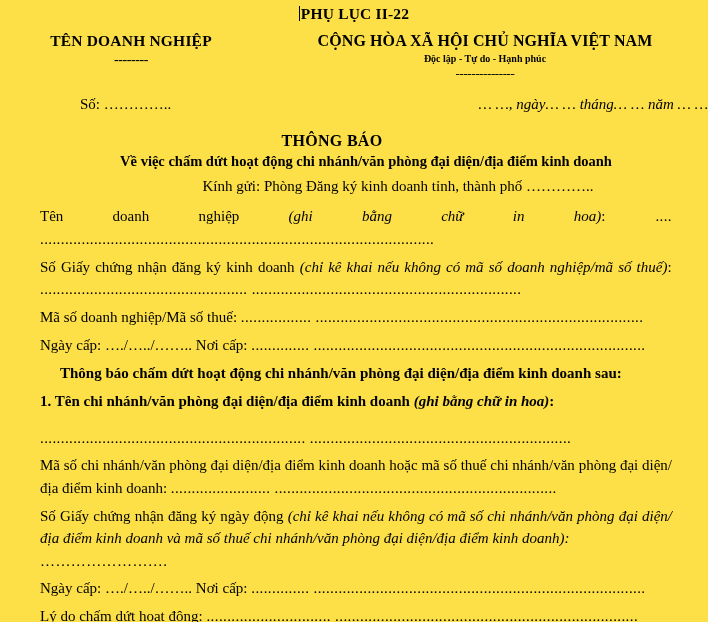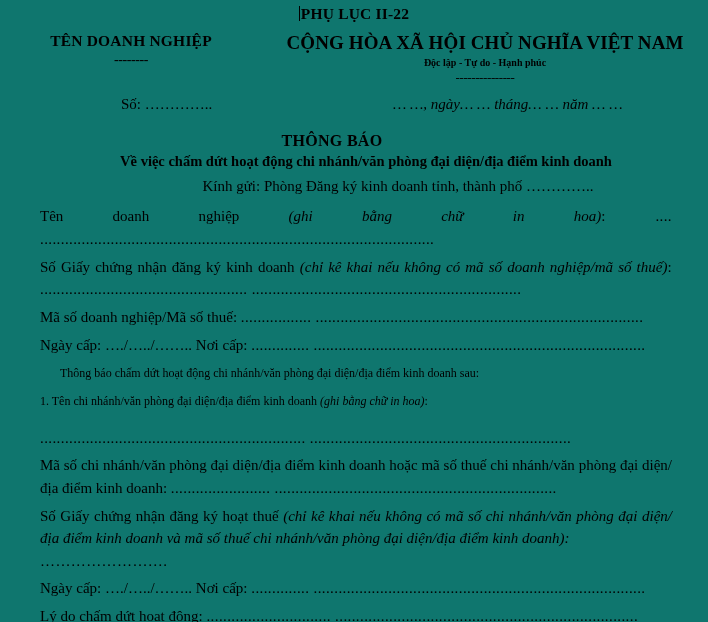--- a/index.html
+++ b/index.html
@@ -13,21 +13,21 @@
     overflow: hidden;
     font-family: "Liberation Serif", "DejaVu Serif", serif;
     color: #000000;
     position: relative;
   }
 
   .page {
     position: relative;
     width: 708px;
     height: 622px;
-    background: #0f766e;
+    background: #fde047;
   }
 
   
   .appendix-title {
     position: absolute;
     top: 5px;
     left: 0;
     width: 708px;
     text-align: center;
     font-weight: bold;
@@ -64,21 +64,21 @@
     letter-spacing: 0.2px;
   }
   .rule-short {
     font-size: 14px;
     line-height: 17px;
     letter-spacing: -0.4px;
     margin-top: 1px;
   }
   .nation {
     font-weight: bold;
-    font-size: 19px;
+    font-size: 16px;
     letter-spacing: 0.1px;
   }
   .motto {
     font-weight: bold;
     font-size: 10px;
     margin-top: 3px;
   }
   .rule-long {
     font-size: 13px;
     line-height: 15px;
@@ -92,25 +92,24 @@
     left: 0;
     width: 708px;
     display: flex;
     font-size: 15px;
   }
   .numrow .lcol {
     width: 300px;
     text-align: left;
     padding-left: 80px;
     box-sizing: border-box;
-    margin-left: 41px;
   }
   .numrow .rcol {
     width: 408px;
-    text-align: left;
+    text-align: right;
     font-style: italic;
     padding-left: 68px;
     box-sizing: border-box;
   }
 
   
   .doc-title {
     position: absolute;
     top: 132px;
     left: 0;
@@ -157,22 +156,22 @@
   .it { font-style: italic; }
   .indent { text-indent: 20px; }
   .dots { letter-spacing: 0.4px; }
   .dotline {
     margin: 0 0 5px 0;
     letter-spacing: 0.4px;
     font-size: 15px;
   }
   .b-head {
     margin: 0 0 5.5px 0;
-    font-weight: normal;
-    font-size: 12px;
+    font-weight: bold;
+    font-size: 15px;
   }
 </style>
 </head>
 <body>
 
 <div class="page">
 
   <div class="appendix-title"><span class="caret"></span><span>PHỤ LỤC II-22</span></div>
 
   <div class="hdr">
@@ -207,21 +206,21 @@
     <p class="p"><span>Ngày cấp: …./…../…….. Nơi cấp: </span><span class="dots">.............. ................................................................................</span></p>
 
     <p class="b-head indent">Thông báo chấm dứt hoạt động chi nhánh/văn phòng đại diện/địa điểm kinh doanh sau:</p>
 
     <p class="b-head nogap"><span>1. Tên chi nhánh/văn phòng đại diện/địa điểm kinh doanh </span><span class="it">(ghi bằng chữ in hoa)</span><span>:</span></p>
 
     <p class="dotline" style="margin-top:14px;">................................................................ ...............................................................</p>
 
     <p class="p"><span>Mã số chi nhánh/văn phòng đại diện/địa điểm kinh doanh hoặc mã số thuế chi nhánh/văn phòng đại diện/địa điểm kinh doanh: </span><span class="dots">........................ ....................................................................</span></p>
 
-    <p class="p nogap"><span>Số Giấy chứng nhận đăng ký hoạt thuế </span><span class="it">(chỉ kê khai nếu không có mã số chi nhánh/văn phòng đại diện/địa điểm kinh doanh và mã số thuế chi nhánh/văn phòng đại diện/địa điểm kinh doanh):</span></p>
+    <p class="p nogap"><span>Số Giấy chứng nhận đăng ký ngày động </span><span class="it">(chỉ kê khai nếu không có mã số chi nhánh/văn phòng đại diện/địa điểm kinh doanh và mã số thuế chi nhánh/văn phòng đại diện/địa điểm kinh doanh):</span></p>
 
     <p class="dotline">…………………….</p>
 
     <p class="p"><span>Ngày cấp: …./…../…….. Nơi cấp: </span><span class="dots">.............. ................................................................................</span></p>
 
     <p class="p"><span>Lý do chấm dứt hoạt động: </span><span class="dots">.............................. .........................................................................</span></p>
 
   </div>
 </div>
 

